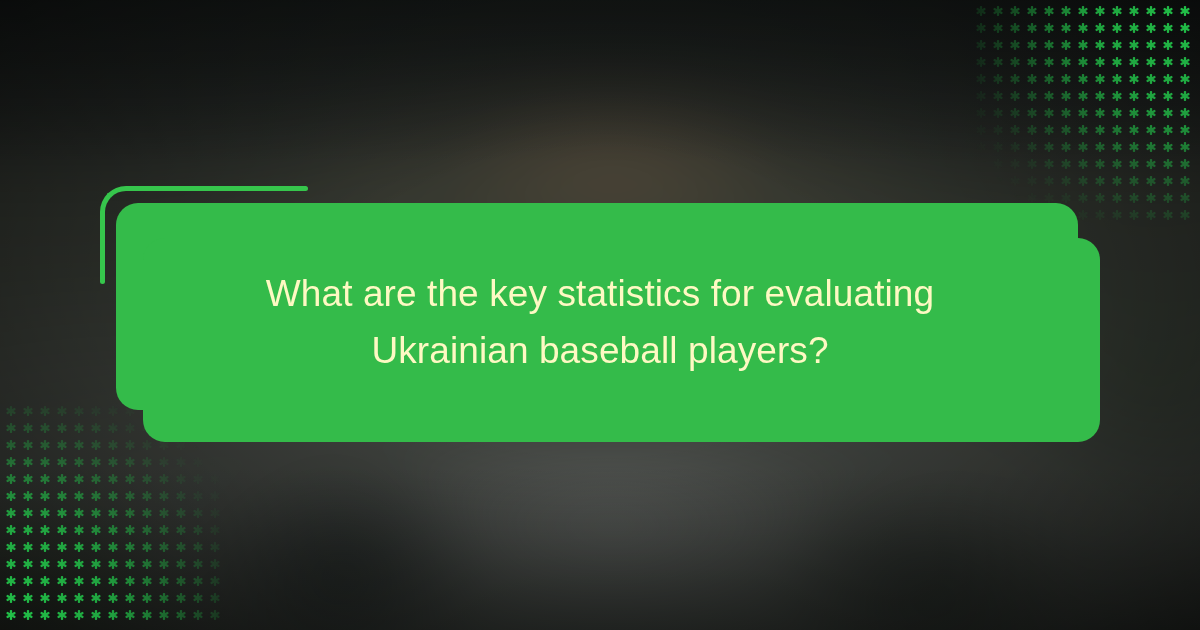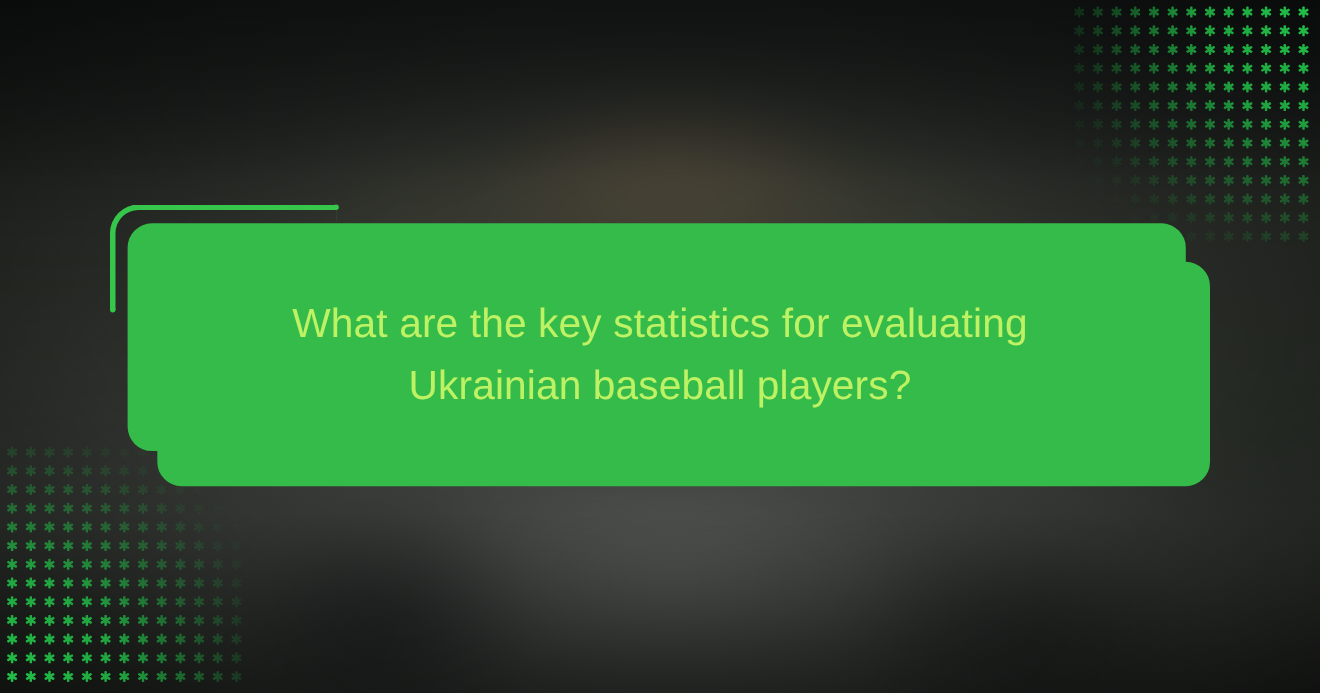--- a/index.html
+++ b/index.html
@@ -341,16 +341,16 @@
         <use href="#gridTR" y="204"></use>
       </g>
     </svg>
   </div>
 
   <div class="card" id="card-outline" style="border-left-color: rgb(54, 198, 76); border-top-color: rgb(54, 198, 76);"></div>
   <div class="card" id="card-back" style="background: rgb(52, 187, 74); border-radius: 22px;"></div>
   <div class="card" id="card-front" style="background: rgb(52, 187, 74); border-radius: 22px;"></div>
 
   <div id="question-block">
-    <p id="question-text" style="color: #bef264;">What are the key statistics for evaluating Ukrainian baseball players?</p>
+    <p id="question-text" style="color: #fef9c3;">What are the key statistics for evaluating Ukrainian baseball players?</p>
   </div>
 
 </div>
 
 </body></html>

